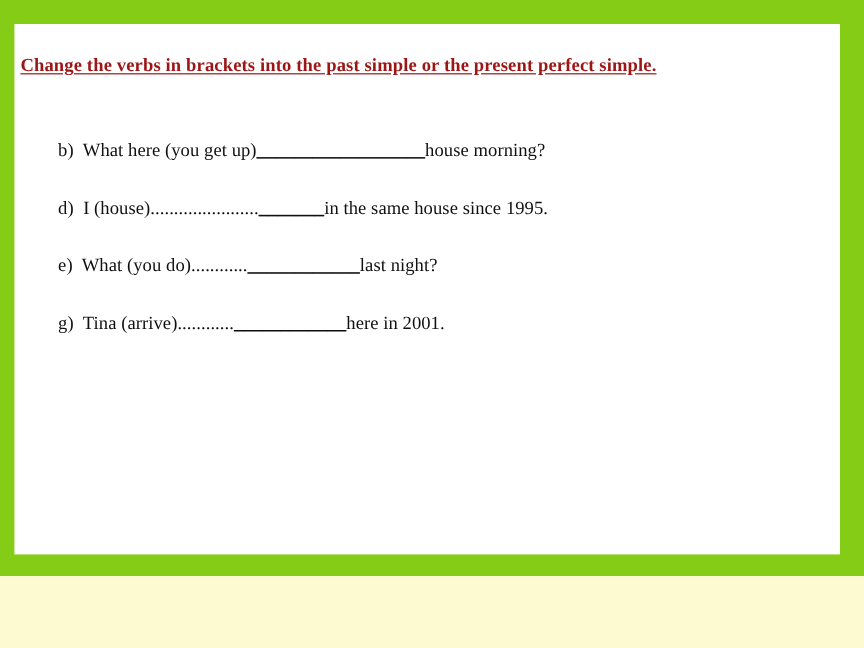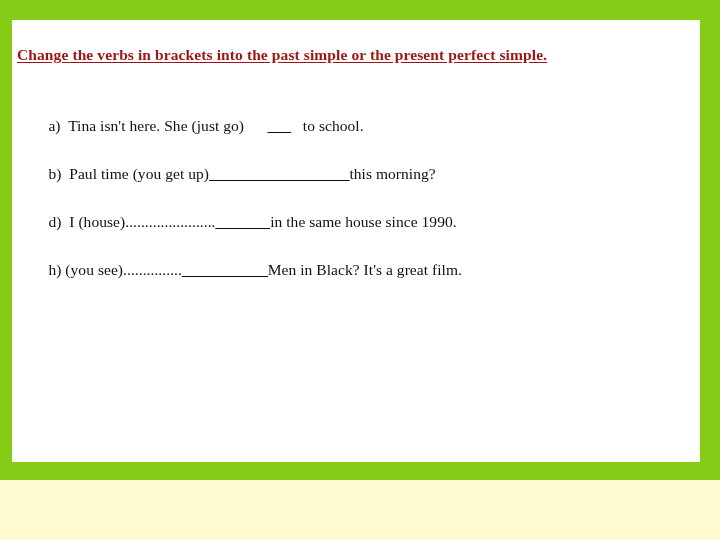--- a/index.html
+++ b/index.html
@@ -74,35 +74,35 @@
 <body>
 
 <div class="page">
 
   <div class="sheet">
 
     <div class="heading">Change the verbs in brackets into the past simple or the present perfect simple.</div>
 
     <div class="items">
 
-      <div class="item">
-        <span class="label">a)</span><span class="label">  Tina isn't here. She (just go)      </span><span class="blank">___</span><span class="label">   to school.</span>
-      </div>
 
       <div class="item">
-        <span class="label">b)</span><span class="label">  Paul time (you get up)</span><span class="blank">__________________</span><span class="label">this morning?</span>
+        <span class="label">b)</span><span class="label">  What here (you get up)</span><span class="blank">__________________</span><span class="label">house morning?</span>
       </div>
 
 
       <div class="item">
-        <span class="label">d)</span><span class="label">  I (house).......................</span><span class="blank">_______</span><span class="label">in the same house since 1990.</span>
+        <span class="label">d)</span><span class="label">  I (house).......................</span><span class="blank">_______</span><span class="label">in the same house since 1995.</span>
+      </div>
+
+      <div class="item">
+        <span class="label">e)</span><span class="label">  What (you do)............</span><span class="blank">____________</span><span class="label">last night?</span>
       </div>
 
 
+      <div class="item">
+        <span class="label">g)</span><span class="label">  Tina (arrive)............</span><span class="blank">____________</span><span class="label">here in 2001.</span>
+      </div>
 
-
-      <div class="item">
-        <span class="label">h)</span><span class="label"> (you see)...............</span><span class="blank">___________</span><span class="label">Men in Black? It's a great film.</span>
-      </div>
 
     </div>
   </div>
 </div>
 
 </body></html>

